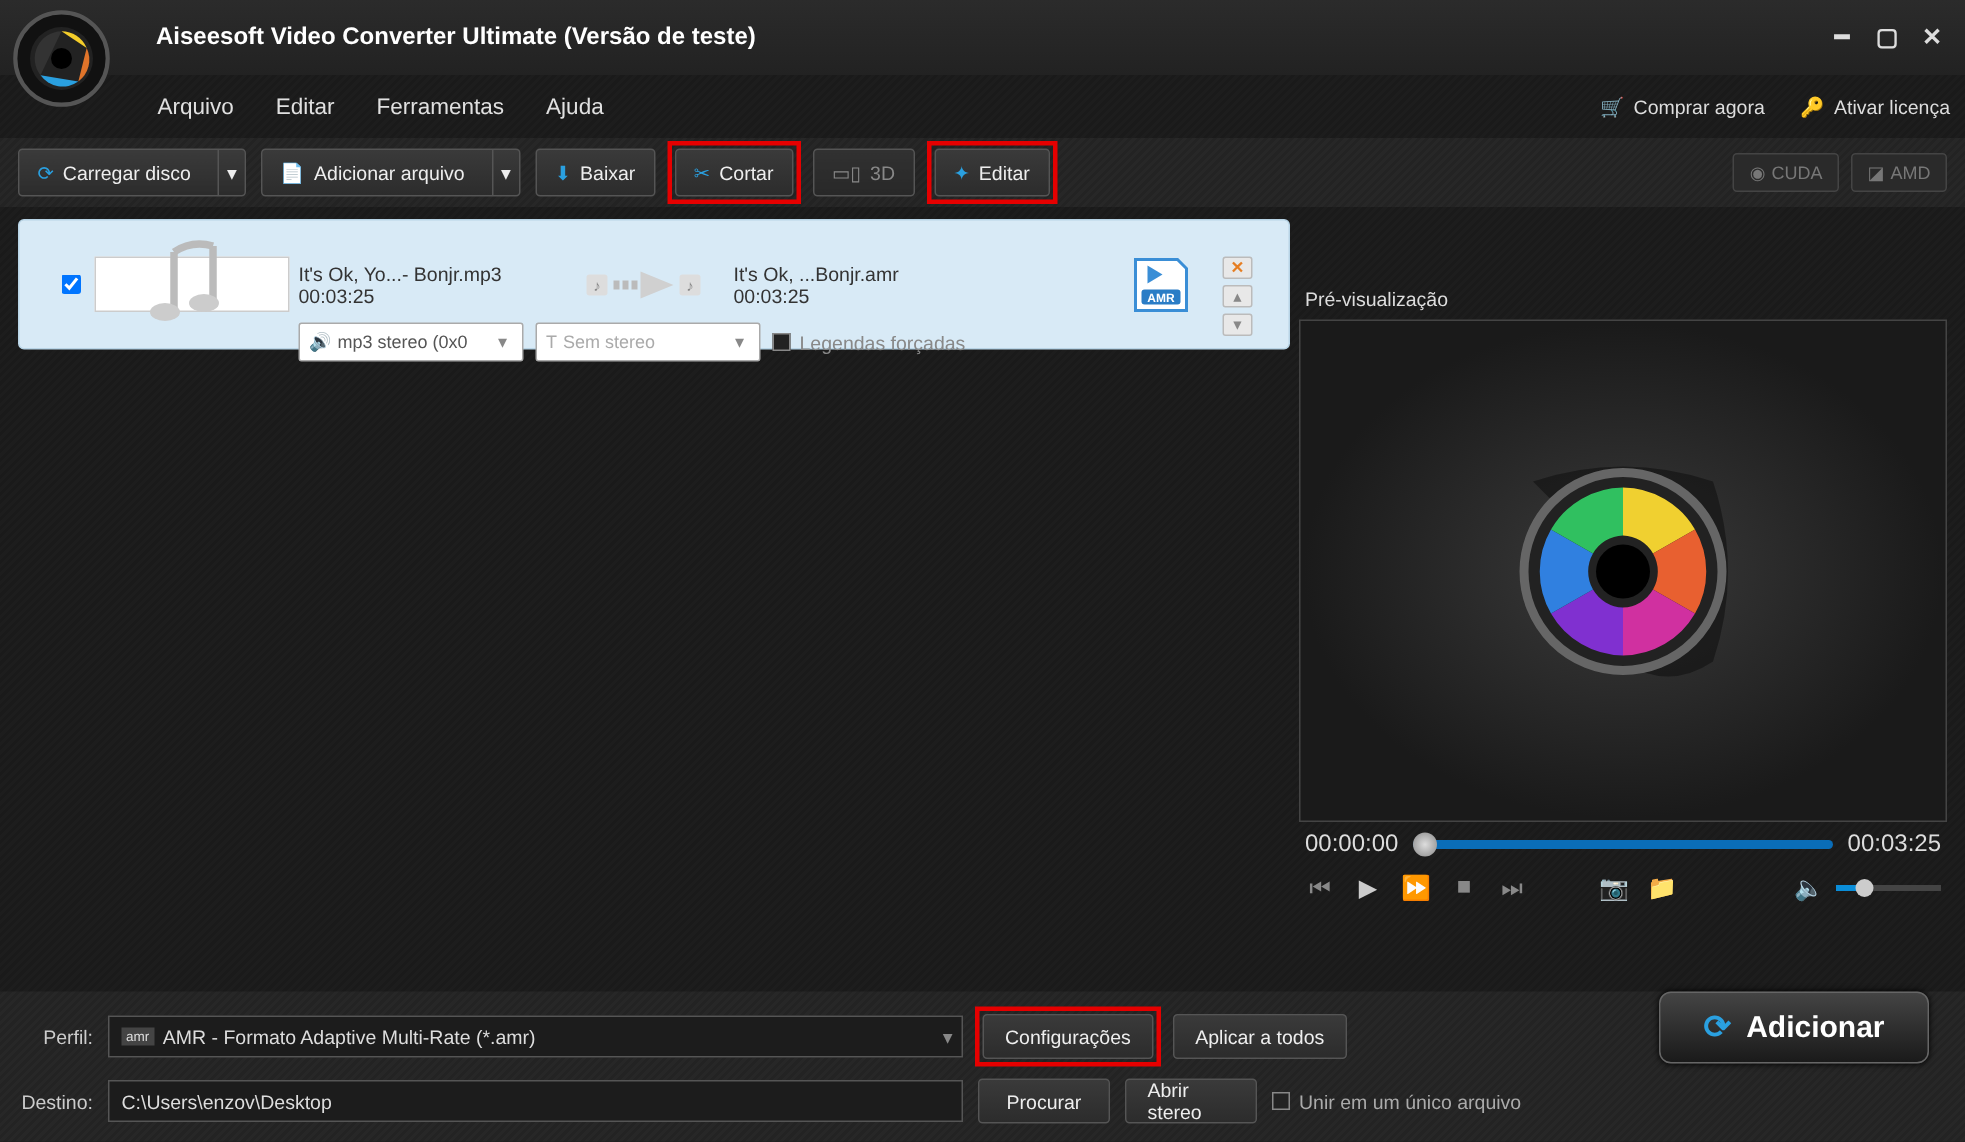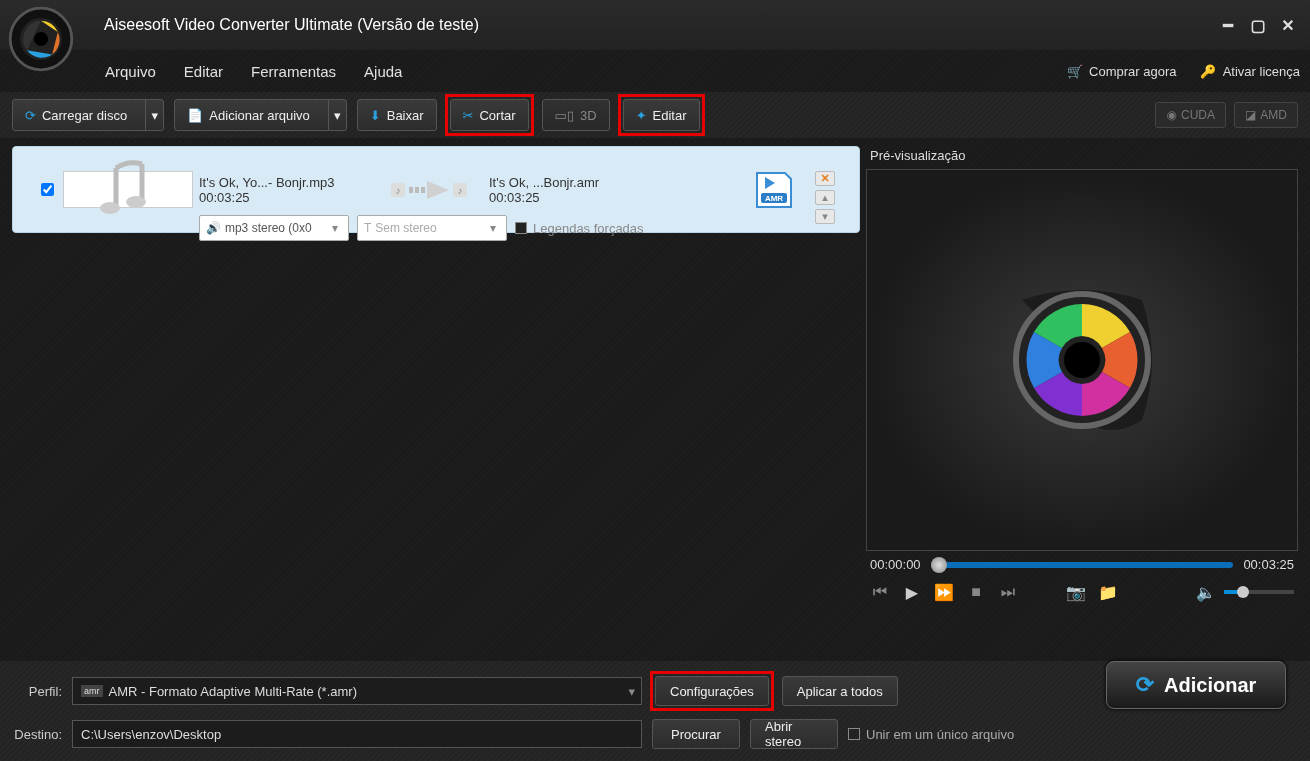--- a/index.html
+++ b/index.html
@@ -1,20 +1,20 @@
 <!DOCTYPE html>
 <html><head>
 <meta charset="utf-8">
 <style>
   * { box-sizing: border-box; margin: 0; padding: 0; font-family: "Segoe UI", Arial, sans-serif; }
   body { background: #1e1e1e; width: 1310px; height: 761px; overflow: hidden; color: #ccc; }
   .window { width: 1310px; height: 761px; background: repeating-linear-gradient(135deg,#1a1a1a,#1a1a1a 2px,#1d1d1d 2px,#1d1d1d 4px); }
   .titlebar { display:flex; align-items:center; height:50px; padding:0 14px; background: linear-gradient(#2b2b2b,#222); }
   .app-logo { width:70px; height:70px; margin-right:10px; }
-  .title-text { color:#fff; font-weight:normal; font-size:16px; flex:1; }
+  .title-text { color:#fff; font-weight:bold; font-size:16px; flex:1; }
   .winbtns { display:flex; gap:14px; }
   .winbtn { width:16px; height:16px; color:#ddd; cursor:pointer; display:flex; align-items:center; justify-content:center; font-weight:bold;}
   .menubar { display:flex; align-items:center; height:42px; padding:0 10px 0 105px; }
   .menu-left { display:flex; gap:28px; }
   .menu-item { color:#e0e0e0; font-size:15px; cursor:pointer; }
   .menu-right { margin-left:auto; display:flex; gap:24px; }
   .menu-link { display:flex; align-items:center; gap:6px; color:#ddd; font-size:13px; cursor:pointer; }
   .toolbar { display:flex; align-items:center; height:46px; padding:0 12px; gap:10px; background: repeating-linear-gradient(135deg,#232323,#232323 2px,#272727 2px,#272727 4px);}
   .tbtn { display:flex; align-items:center; gap:6px; background:linear-gradient(#3a3a3a,#2c2c2c); border:1px solid #555; border-radius:3px; height:32px; padding:0 12px; color:#eee; font-size:13px; cursor:pointer; }
   .tbtn.split { padding:0; }
@@ -35,25 +35,25 @@
   .srccol { width:180px; display:flex; flex-direction:column; justify-content:space-around; padding:4px 0; color:#333; font-size:13px; height:100%;}
   .arrowcol { flex:0 0 110px; display:flex; align-items:center; justify-content:center; }
   .dstcol { width:180px; display:flex; flex-direction:column; justify-content:space-between; padding:4px 0; color:#333; font-size:13px; height:100%;}
   .row2 { display:flex; align-items:center; gap:8px; height:34px; margin-top:6px;}
   .dd { background:#fff; border:1px solid #aaa; border-radius:2px; height:26px; display:flex; align-items:center; padding:0 6px; font-size:12px; color:#555; }
   .dd .main { flex:1; display:flex; align-items:center; gap:4px; }
   .dd .drop { width:14px; text-align:center; color:#888;}
   .iconbox { width:70px; display:flex; align-items:center; justify-content:center; }
   .sidecol { width:20px; display:flex; flex-direction:column; gap:4px; }
   .sbtn { width:20px; height:18px; background:#e8e8e8; border:1px solid #bbb; border-radius:2px; display:flex; align-items:center; justify-content:center; font-size:11px; color:#c0392b; cursor:pointer;}
-  .preview { width:432px; display:flex; flex-direction:column; }
+  .preview { width:432px; display:flex; flex-direction:column;margin-top:44px; }
   .preview-label { color:#ddd; font-size:13px; padding:2px 4px; }
   .preview-screen { flex:1; background:radial-gradient(ellipse at center,#3a3a3a 0%,#1a1a1a 70%); border:1px solid #444; display:flex; align-items:center; justify-content:center; margin-top:4px;}
   .timebar { display:flex; align-items:center; gap:10px; padding:6px 4px; }
-  .timebar .t { color:#ddd; font-size:13px;text-align:right; }
+  .timebar .t { color:#ddd; font-size:16px;text-align:right; }
   .slider { flex:1; height:6px; background:#0a6db8; border-radius:3px; position:relative; }
   .slider .knob { position:absolute; left:0; top:-5px; width:16px; height:16px; background:radial-gradient(#ddd,#888); border-radius:50%; }
   .playctrl { display:flex; align-items:center; gap:12px; padding:4px 4px; }
   .pbtn { color:#888; cursor:pointer; display:flex; align-items:center; justify-content:center; width:20px; height:20px;}
   .pbtn.big { color:#ccc; }
   .volgroup { margin-left:auto; display:flex; align-items:center; gap:8px; }
   .volslider { width:70px; height:4px; background:#444; position:relative; }
   .volslider .fill { position:absolute; left:0; top:0; height:100%; width:20%; background:#0a8dd8; }
   .volslider .vk { position:absolute; left:18%; top:-4px; width:12px; height:12px; background:#ccc; border-radius:50%;}
   .bottombar { position:absolute; left:0; bottom:0; width:100%; padding:12px; background:repeating-linear-gradient(135deg,#232323,#232323 2px,#272727 2px,#272727 4px); display:flex; flex-direction:column; gap:10px;}

